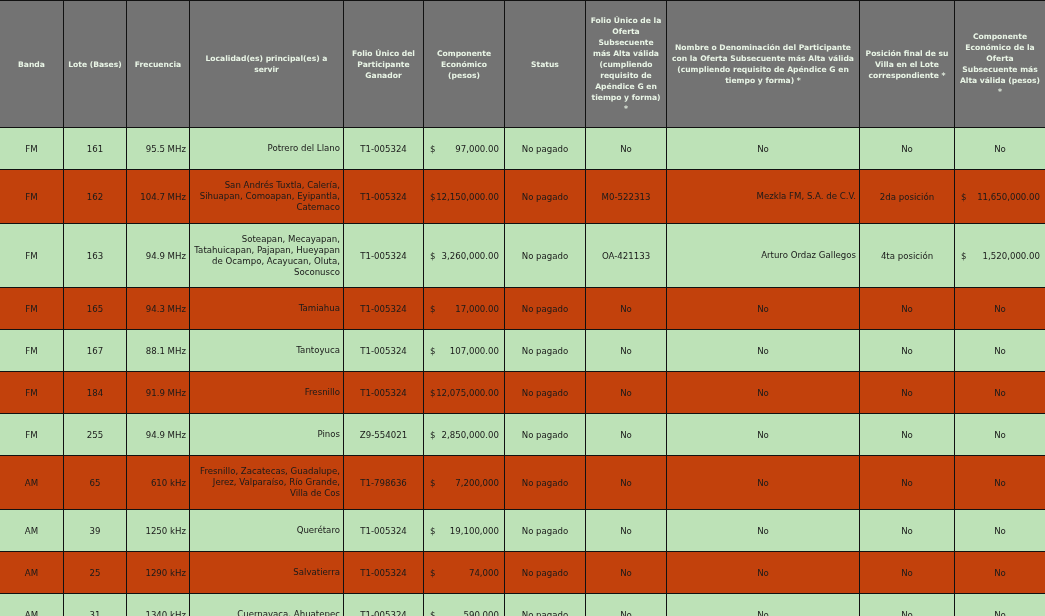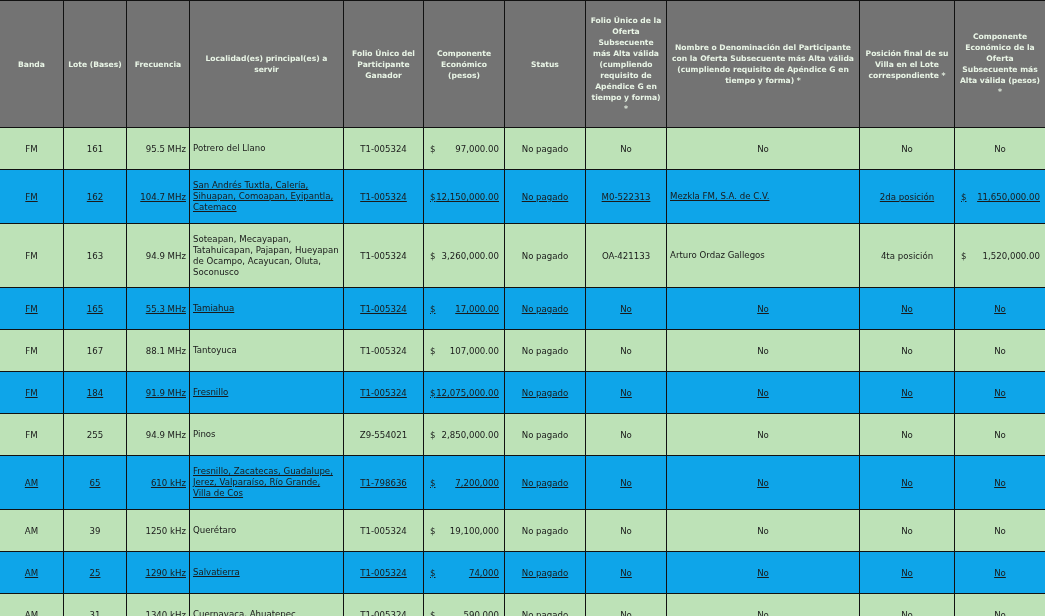--- a/index.html
+++ b/index.html
@@ -23,24 +23,24 @@
     font-weight: bold;
     font-size: 7.6px;
     line-height: 11px;
     text-align: center;
     vertical-align: middle;
     height: 126px;
   }
   tr.row td { height: 41px; vertical-align: middle; }
   tr.row.tall td { height: 53px; }
   tr.row.green td { background: #bde2b7; }
-  tr.row.white td { background: #0ea5e9; text-decoration: underline; }
+  tr.row.white td { background: #c2410c; }
   td.c { text-align: center; }
   td.r { text-align: right; }
-  td.l { text-align: left; line-height: 11px; }
+  td.l { text-align: right; line-height: 11px; }
   .money { display: flex; justify-content: space-between; padding: 0 2px 0 2px; }
   .money .cur { padding-left: 1px; }
   .money .amt { text-align: right; }
 </style>
 </head>
 <body>
 
 <table class="sheet">
   <colgroup>
     <col style="width:64px">
@@ -131,21 +131,21 @@
         <td>
           <div class="money">
             <span class="cur">$</span>
             <span class="amt">1,520,000.00</span>
           </div>
         </td>
       </tr>
       <tr class="row white">
         <td class="c">FM</td>
         <td class="c">165</td>
-        <td class="r">55.3 MHz</td>
+        <td class="r">94.3 MHz</td>
         <td class="l">Tamiahua</td>
         <td class="c">T1-005324</td>
         <td>
           <div class="money">
             <span class="cur">$</span>
             <span class="amt">17,000.00</span>
           </div>
         </td>
         <td class="c">No pagado</td>
         <td class="c">No</td>

